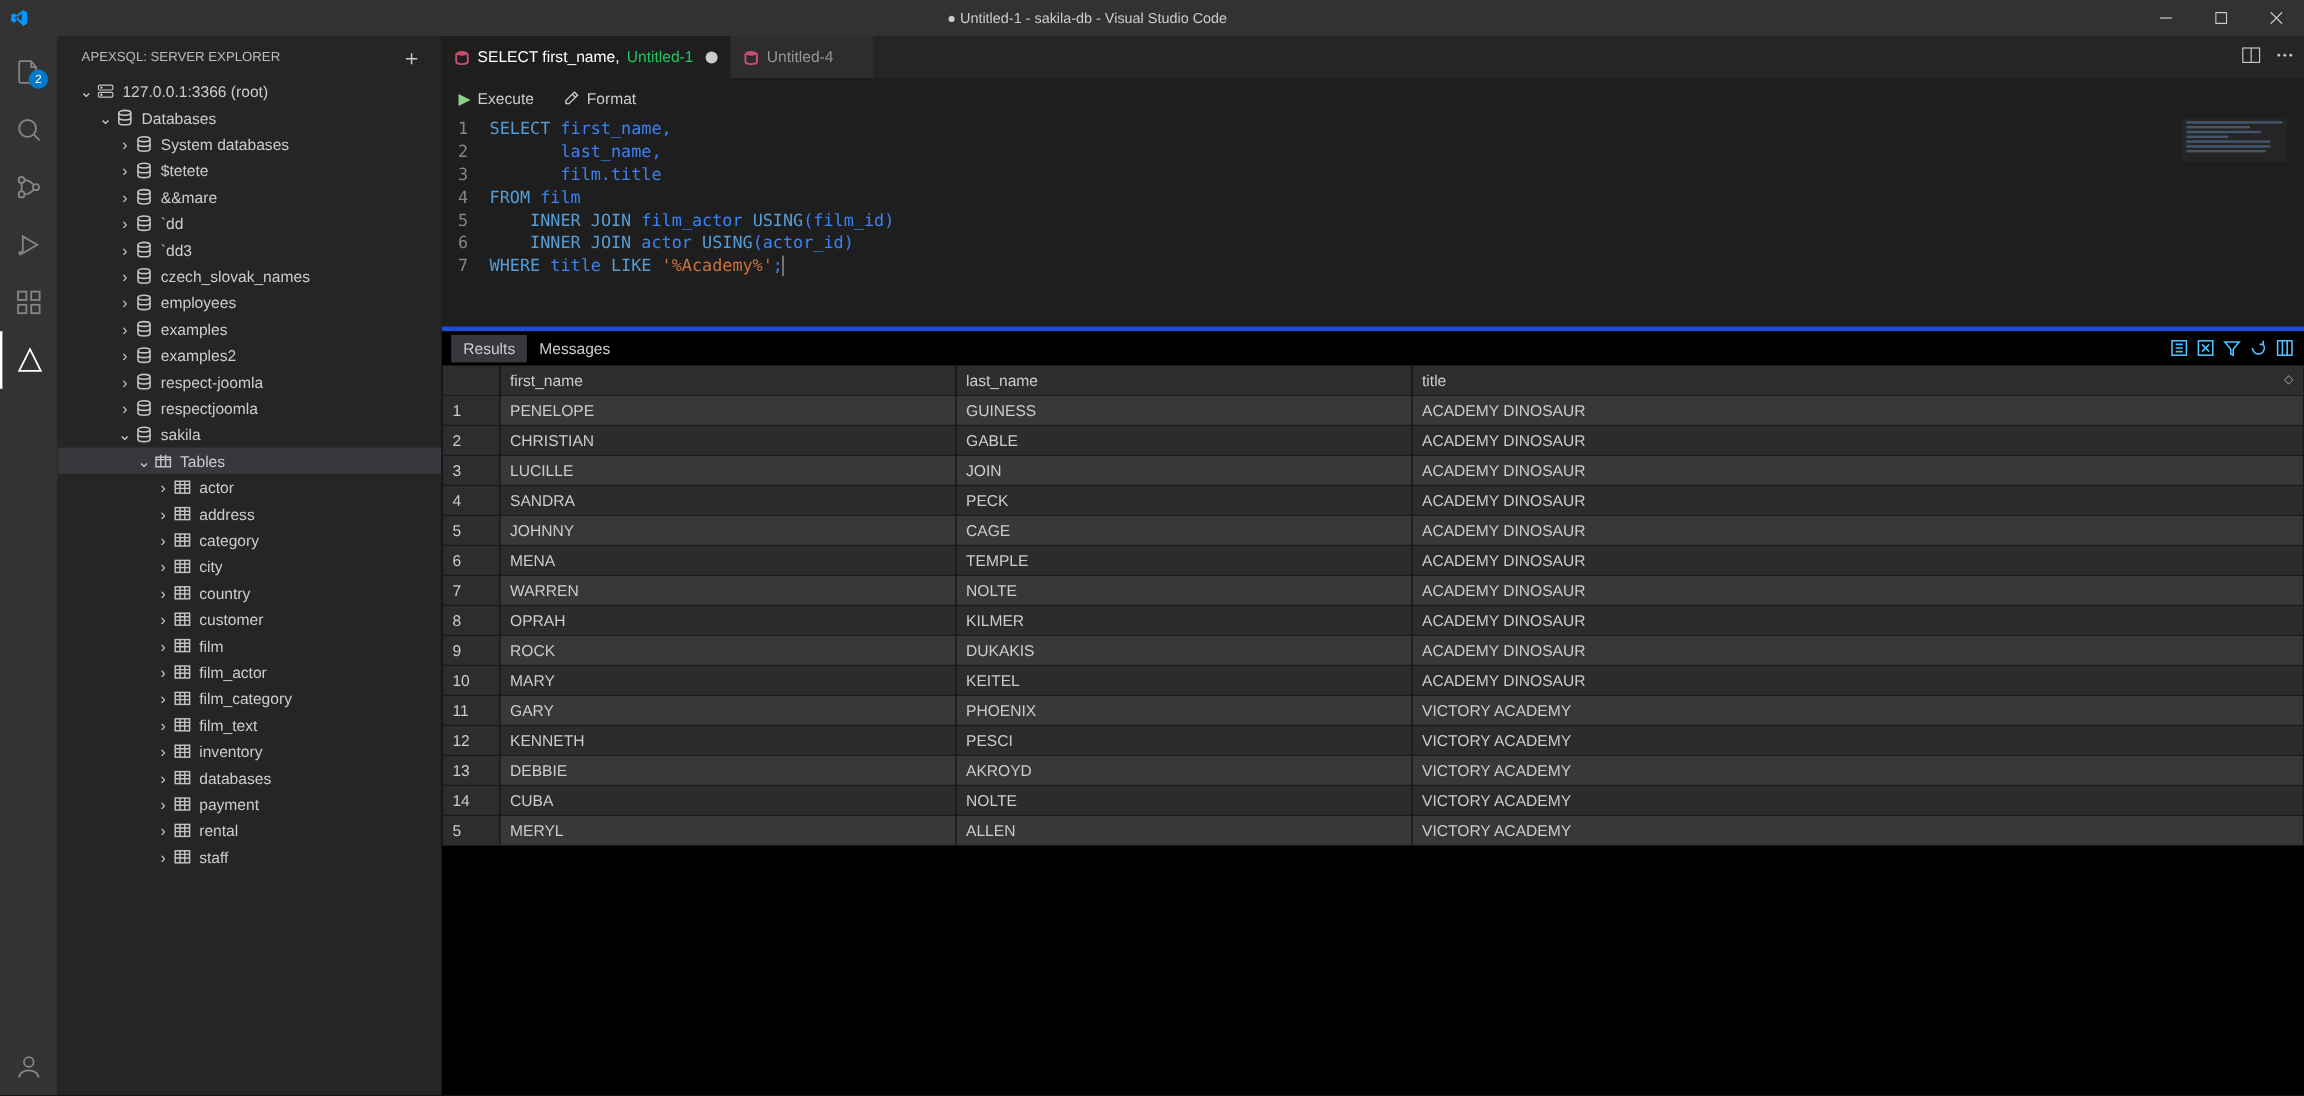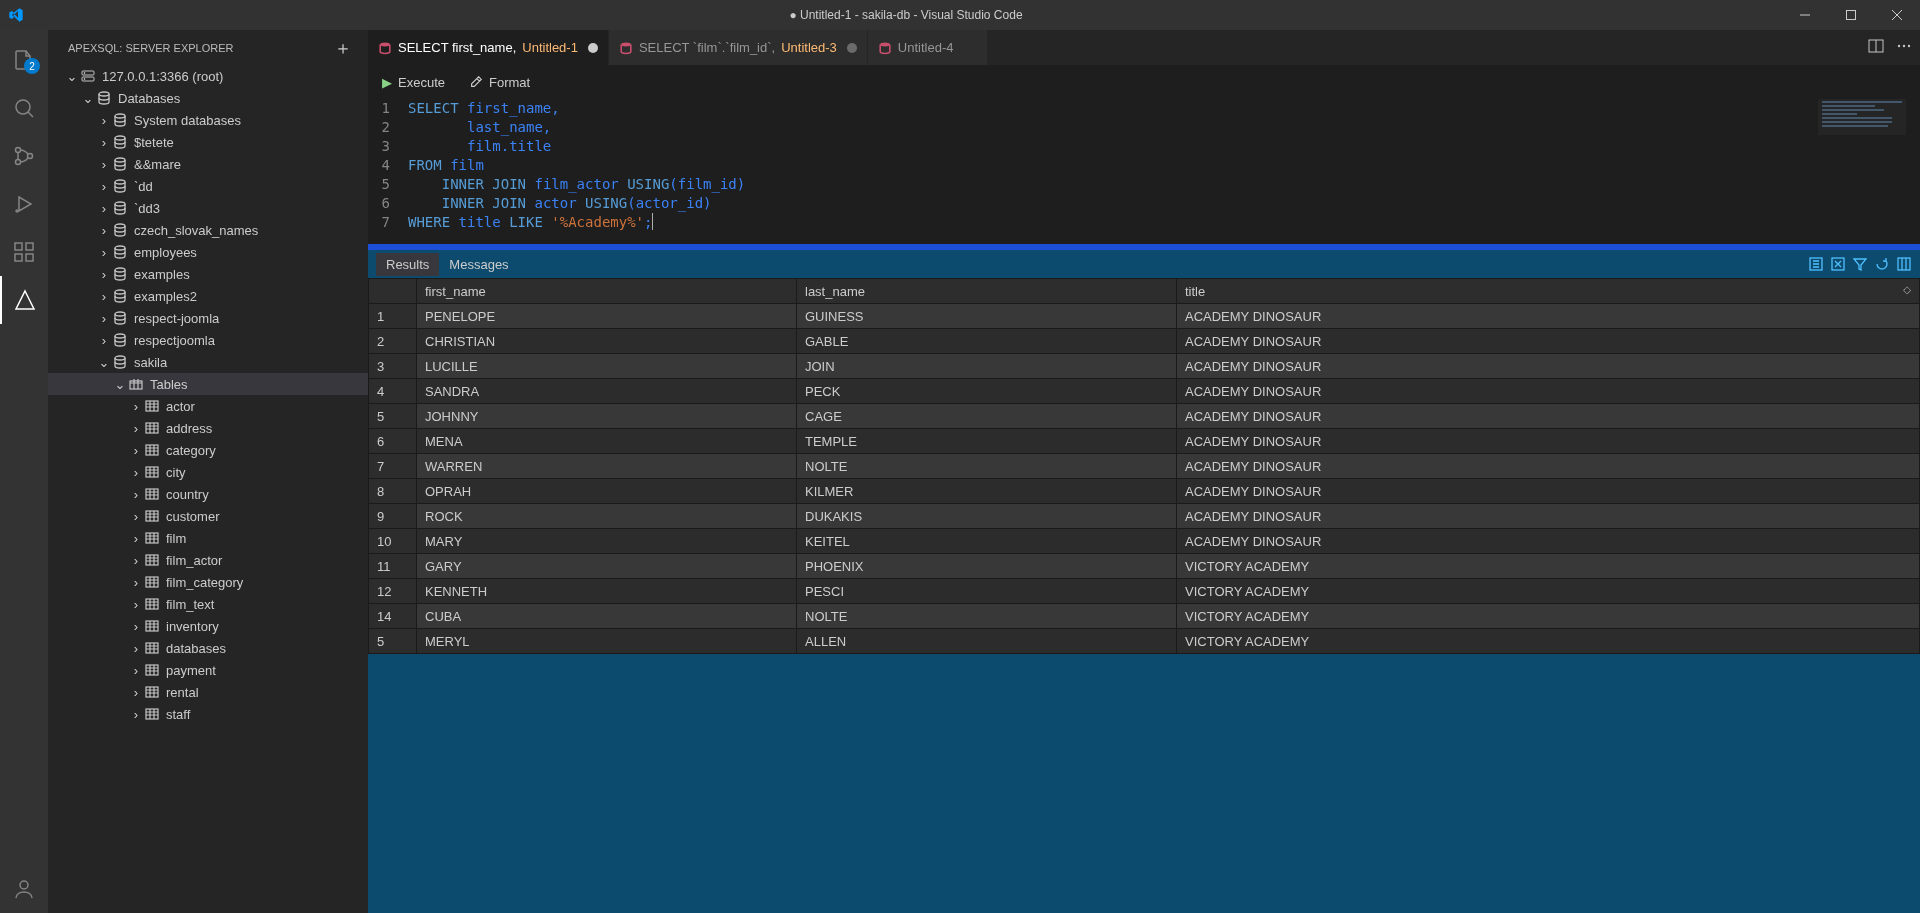--- a/index.html
+++ b/index.html
@@ -37,21 +37,21 @@
 .tree-item .icon svg { width: 16px; height: 16px;}
 
 
 .editor { flex: 1; display: flex; flex-direction: column; background: #1e1e1e; overflow: hidden; }
 .tabs-row { height: 35px; background: #252526; display: flex; align-items: stretch; }
 .tab { display: flex; align-items: center; padding: 0 10px; background: #2d2d2d; color: #969696; font-size: 13px; cursor: pointer; border-right: 1px solid #252526; gap: 6px; min-width: 120px; }
 .tab.active { background: #1e1e1e; color: #ffffff; }
 .tab .tab-icon { width: 14px; height: 14px; }
 .tab .dirty { width: 10px; height: 10px; border-radius: 50%; background: #cccccc; margin-left: 4px; }
 .tab .dirty.dim { background: #6b6b6b; }
-.tab .filename-suffix { color: #fdba74; }
+.tab .filename-suffix { color: #22c55e; }
 .tabs-spacer { flex: 1; }
 .tabs-actions { display: flex; align-items: center; padding-right: 8px; gap: 12px; color: #c5c5c5; }
 .tabs-actions .act { cursor: pointer; }
 .tabs-actions svg { width: 16px; height: 16px; }
 
 
 .toolbar { height: 34px; display: flex; align-items: center; padding-left: 14px; gap: 24px; }
 .toolbar .btn { display: flex; align-items: center; gap: 6px; color: #cccccc; cursor: pointer; font-size: 13px; }
 .toolbar .btn .tri { color: #89d185; }
 .toolbar .btn svg { width: 14px; height: 14px; }
@@ -61,21 +61,21 @@
 .gutter { width: 40px; text-align: right; color: #858585; font-family: "Consolas", monospace; font-size: 14px; padding-right: 18px; user-select: none; line-height: 19px;}
 .code { font-family: "Consolas", monospace; font-size: 14px; line-height: 19px; white-space: pre; color: #d4d4d4; }
 .kw { color: #569cd6; }
 .id { color: #3b82f6; }
 .str { color: #ce723b;}
 .minimap { position: absolute; right: 14px; top: 0; width: 88px; height: 36px; background: #2a2a2a; opacity: 0.6; }
 .minimap .mm-line { height: 2px; margin: 2px 4px; background: #5a7ca0; }
 .cursor { display:inline-block; width:1px; height:17px; background:#aeafad; vertical-align: text-bottom;}
 
 
-.results-panel { flex: 1; display: flex; flex-direction: column; border-top: 6px solid #1d4ed8; background: #0c4a6e; min-height: 0; }
+.results-panel { flex: 1; display: flex; flex-direction: column; border-top: 4px solid #1d4ed8; background: #000000; min-height: 0; margin-top: 28px; }
 .results-tabs { height: 28px; display: flex; align-items: center; padding-left: 8px; gap: 0; position: relative;}
 .results-tab { padding: 4px 10px; font-size: 13px; cursor: pointer; color: #cccccc;}
 .results-tab.active { background: #37373d; }
 .results-actions { position: absolute; right: 8px; display:flex; gap:6px; color:#4fc1ff; }
 .results-actions .ra { cursor: pointer; display:inline-flex; }
 .grid-wrap { flex: 1; overflow: auto; }
 .grid { width: 100%; border-collapse: collapse; table-layout: fixed; }
 .grid th, .grid td { border: 0.5px solid #1a1a1a; padding: 4px 8px; text-align: left; font-size: 13px; height: 25px; }
 .grid th { background: #2d2d2d; color: #cccccc; font-weight: normal; position: sticky; top: 0;}
 .grid th.rownum-h { width: 48px; background:#2d2d2d;}
@@ -499,29 +499,20 @@
   <div class="editor">
     <div class="tabs-row" id="tabs-row">
       <div class="tab active">
           <svg class="tab-icon" viewBox="0 0 16 16" fill="#c94f6d">
             <ellipse cx="8" cy="4" rx="5.5" ry="2.2"></ellipse>
             <path d="M2.5 4v8c0 1.2 2.5 2.2 5.5 2.2s5.5-1 5.5-2.2V4" fill="none" stroke="#c94f6d" stroke-width="1.8"></path>
           </svg>
           <span>SELECT first_name,</span> 
           <span class="filename-suffix">Untitled-1</span>
           <span class="dirty"></span>
-        </div>
-        <div class="tab">
-          <svg class="tab-icon" viewBox="0 0 16 16" fill="#c94f6d">
-            <ellipse cx="8" cy="4" rx="5.5" ry="2.2"></ellipse>
-            <path d="M2.5 4v8c0 1.2 2.5 2.2 5.5 2.2s5.5-1 5.5-2.2V4" fill="none" stroke="#c94f6d" stroke-width="1.8"></path>
-          </svg>
-          <span>SELECT `film`.`film_id`,</span> 
-          <span class="filename-suffix">Untitled-3</span>
-          <span class="dirty dim"></span>
         </div>
         <div class="tab">
           <svg class="tab-icon" viewBox="0 0 16 16" fill="#c94f6d">
             <ellipse cx="8" cy="4" rx="5.5" ry="2.2"></ellipse>
             <path d="M2.5 4v8c0 1.2 2.5 2.2 5.5 2.2s5.5-1 5.5-2.2V4" fill="none" stroke="#c94f6d" stroke-width="1.8"></path>
           </svg>
           <span>Untitled-4</span>
         </div>
         <div class="tabs-spacer"></div>
       <div class="tabs-actions">
@@ -684,20 +675,26 @@
                 <td class="cell">PHOENIX</td>
                 <td class="cell">VICTORY ACADEMY</td>
               </tr>
               <tr>
                 <td class="rownum">12</td>
                 <td class="cell">KENNETH</td>
                 <td class="cell">PESCI</td>
                 <td class="cell">VICTORY ACADEMY</td>
               </tr>
               <tr>
+                <td class="rownum">13</td>
+                <td class="cell">DEBBIE</td>
+                <td class="cell">AKROYD</td>
+                <td class="cell">VICTORY ACADEMY</td>
+              </tr>
+              <tr>
                 <td class="rownum">14</td>
                 <td class="cell">CUBA</td>
                 <td class="cell">NOLTE</td>
                 <td class="cell">VICTORY ACADEMY</td>
               </tr>
               <tr>
                 <td class="rownum">5</td>
                 <td class="cell">MERYL</td>
                 <td class="cell">ALLEN</td>
                 <td class="cell">VICTORY ACADEMY</td>

